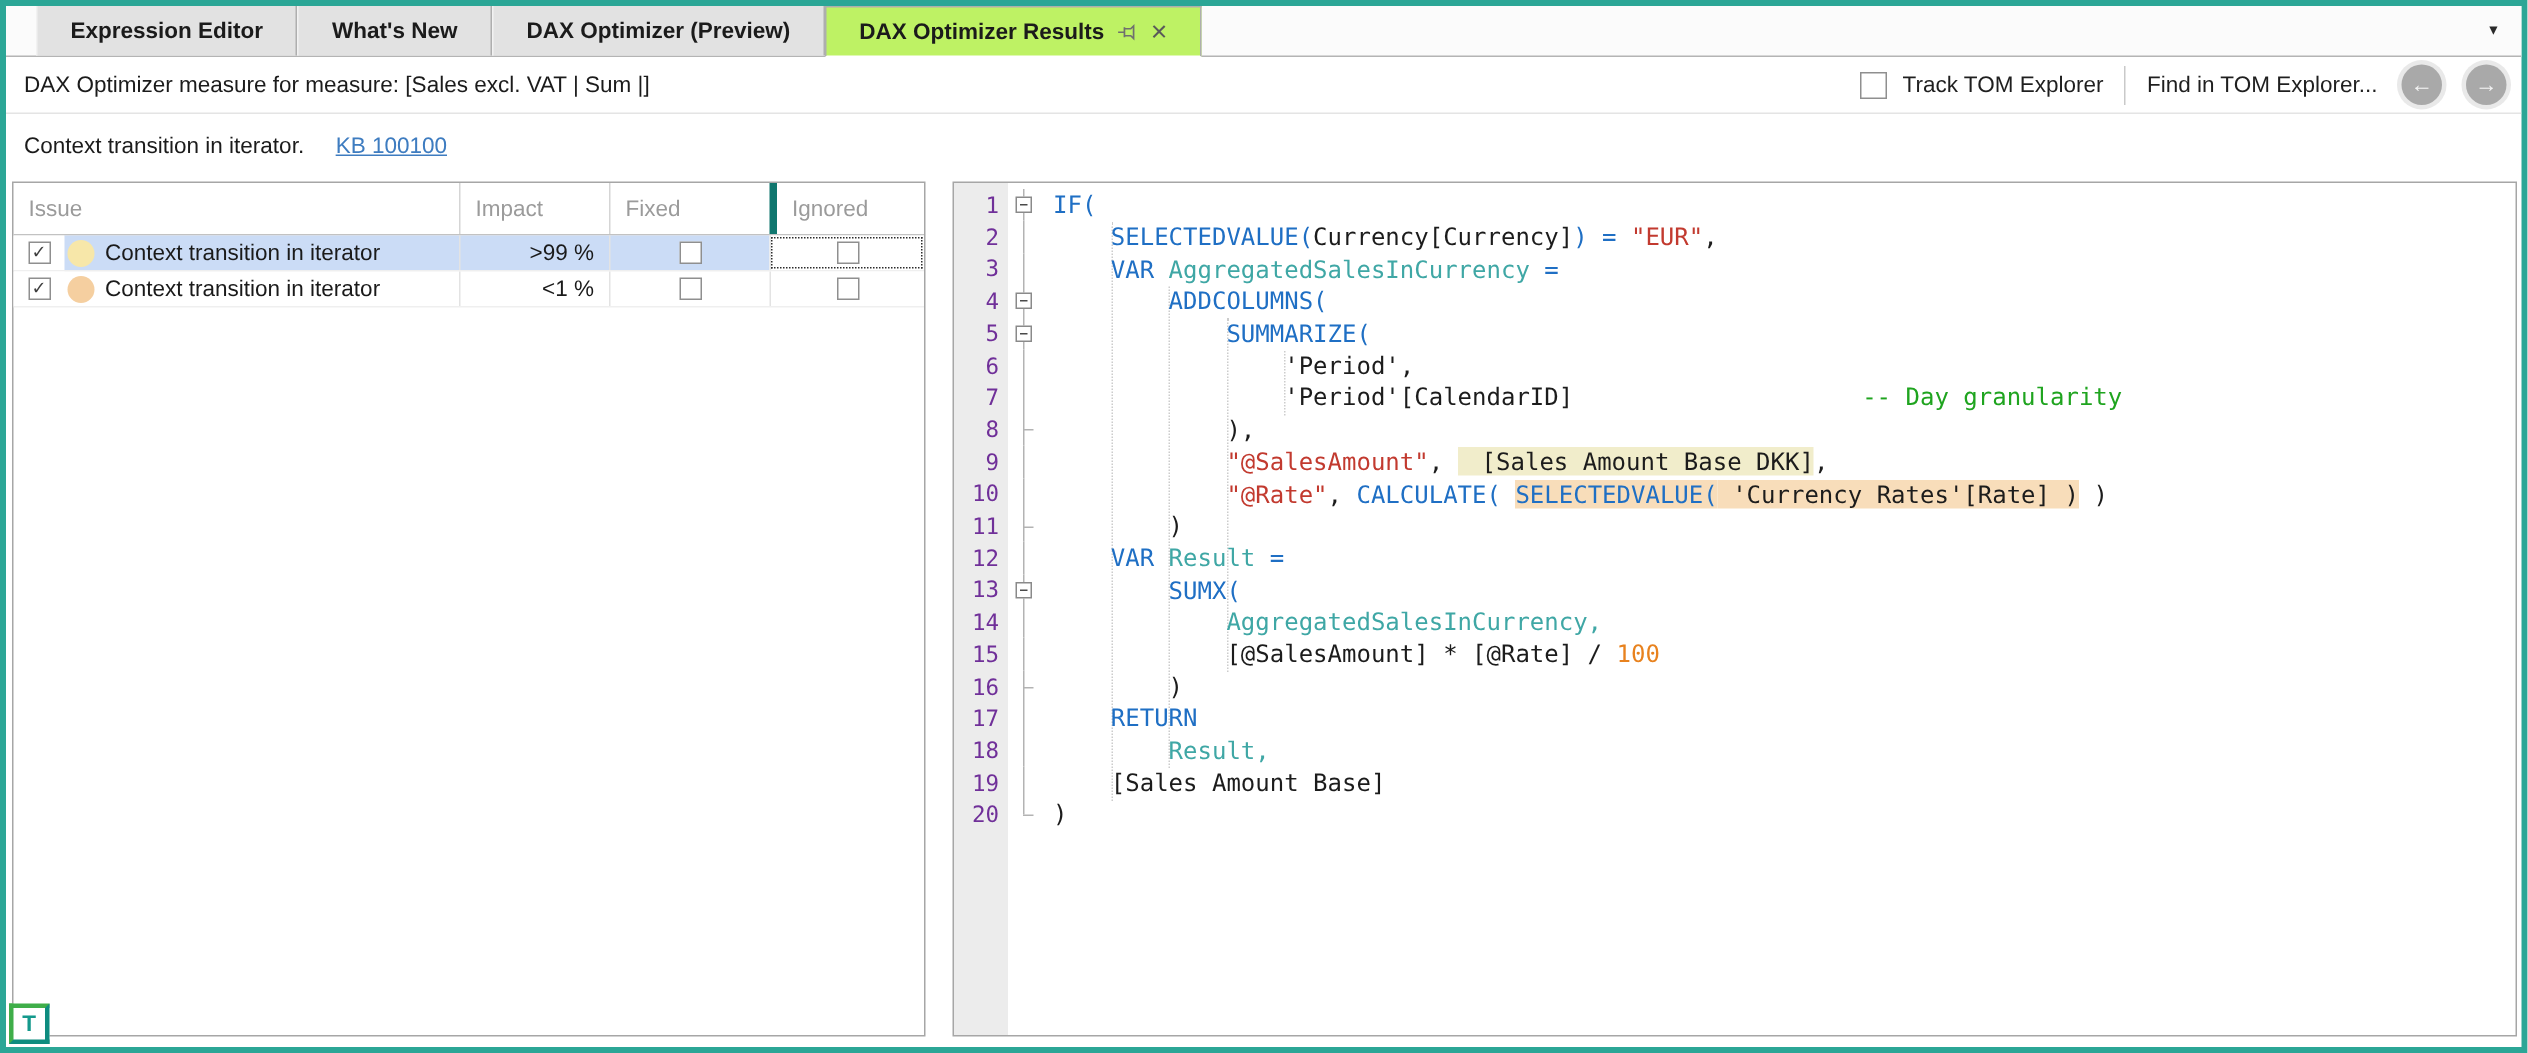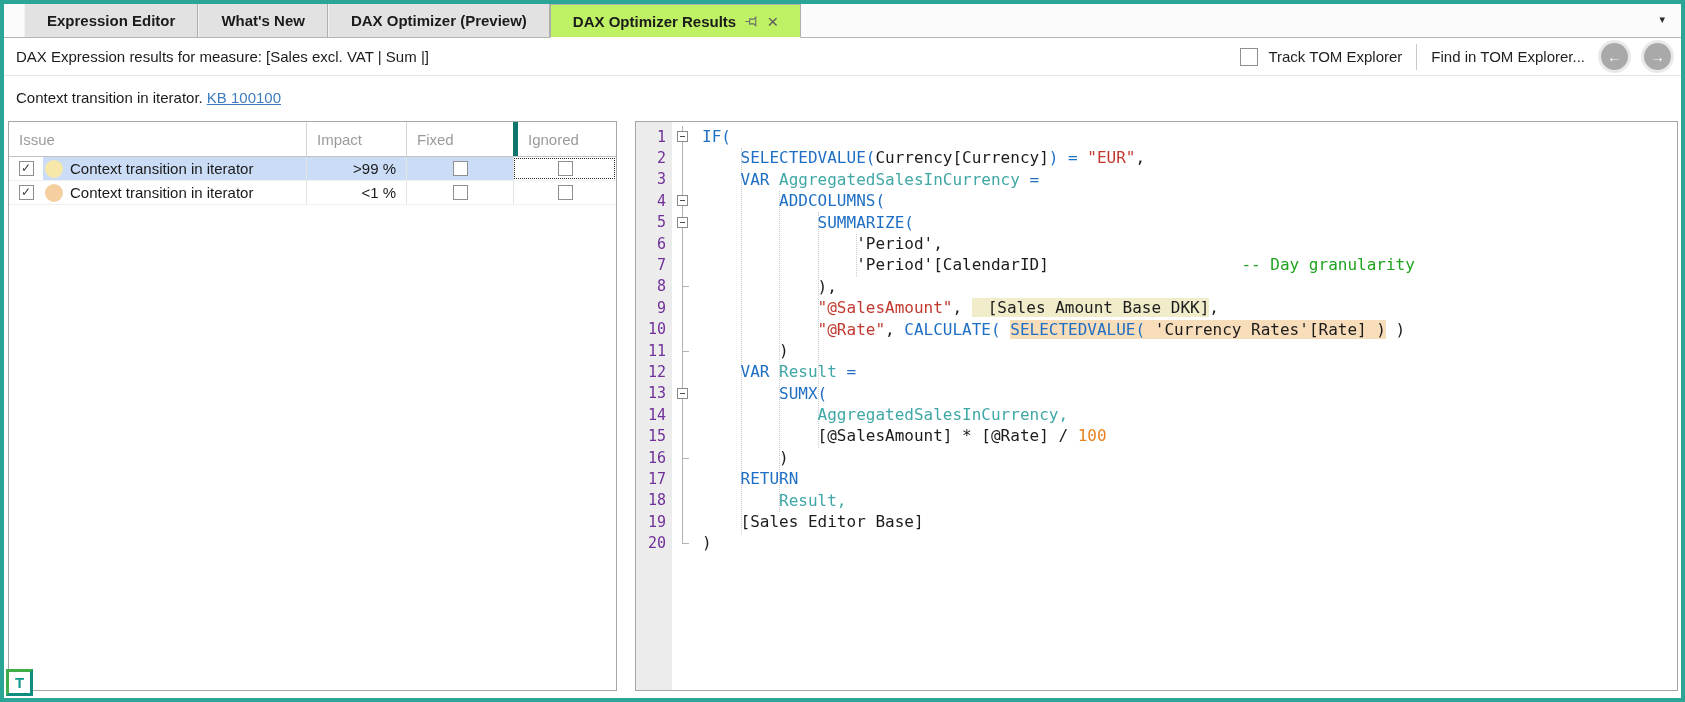--- a/index.html
+++ b/index.html
@@ -27,21 +27,21 @@
   .cb.big{width:18px;height:18px;}
   .cb.small{width:15px;height:15px;font-size:12px;line-height:13px;text-align:center;color:#3f3f3f;}
   .lbl{font-size:15px;color:#1f1f1f;white-space:nowrap;}
   .vdiv{width:1px;height:26px;background:#c9c9c9;margin:0 4px;}
   .navbtn{
     width:27px;height:27px;border-radius:50%;background:#a9a9a9;color:#f4f4f4;
     display:flex;align-items:center;justify-content:center;font-size:15px;
     box-shadow:0 0 0 3px rgba(169,169,169,.25);margin-left:6px;
   }
   
-  .issueline{height:43px;display:flex;align-items:center;padding-left:12px;font-size:15px;color:#1b1b1b;}
+  .issueline{height:43px;display:flex;align-items:center;padding-left:12px;font-size:15px;color:#1b1b1b;gap:17px;}
   .issueline a{color:var(--link,#3E7CC0);text-decoration:underline;margin-left:4px;cursor:pointer;}
   
   .main{display:flex;padding:2px 3px 0 4px;gap:18px;}
   .panel{box-sizing:border-box;border:1px solid #a6a6a6;background:#fff;height:570px;}
   .table-panel{width:609px;flex:0 0 609px;font-size:15px;}
   .code-panel{flex:1;position:relative;overflow:hidden;}
   
   .thead{display:flex;height:34px;border-bottom:1px solid #c2c2c2;color:#9b9b9b;}
   .th{display:flex;align-items:center;padding-left:10px;box-sizing:border-box;}
   .th-issue{width:297px;}
@@ -121,21 +121,21 @@
         <svg width="15" height="15" viewBox="0 0 16 16">
             <path d="M1.5 8 H6 M6 4.5 V11.5 M6 5.5 H10.5 L12.5 3.5 V12.5 L10.5 10.5 H6" fill="none" stroke="#6f6f6f" stroke-width="1.2"></path>
           </svg>
       </span>
       <span class="close">×</span>
     </div>
     <div class="caret">▾</div>
   </div>
 
   <div class="toolbar">
-    <div class="results-text">DAX Expression results for measure: [Sales excl. VAT | Sum |]</div>
+    <div class="results-text">DAX Optimizer measure for measure: [Sales excl. VAT | Sum |]</div>
     <div class="toolbar-right">
       <span class="cb big"></span>
       <span class="lbl">Track TOM Explorer</span>
       <span class="vdiv"></span>
       <span class="lbl">Find in TOM Explorer...</span>
       <span class="navbtn">←</span>
       <span class="navbtn">→</span>
     </div>
   </div>
 
@@ -290,21 +290,21 @@
             <span class="ctext"><span class="tk-txt">    </span><span class="tk-kw">RETURN</span></span>
           </div>
           <div class="cline">
             <span class="ln">18</span>
             <span class="fold fold-v"></span>
             <span class="ctext"><span class="tk-txt">        </span><span class="tk-var">Result,</span></span>
           </div>
           <div class="cline">
             <span class="ln">19</span>
             <span class="fold fold-v"></span>
-            <span class="ctext"><span class="tk-txt">    [Sales Editor Base]</span></span>
+            <span class="ctext"><span class="tk-txt">    [Sales Amount Base]</span></span>
           </div>
           <div class="cline">
             <span class="ln">20</span>
             <span class="fold fold-endstop"></span>
             <span class="ctext"><span class="tk-txt">)</span></span>
           </div>
         </div>
     </div>
   </div>
 

